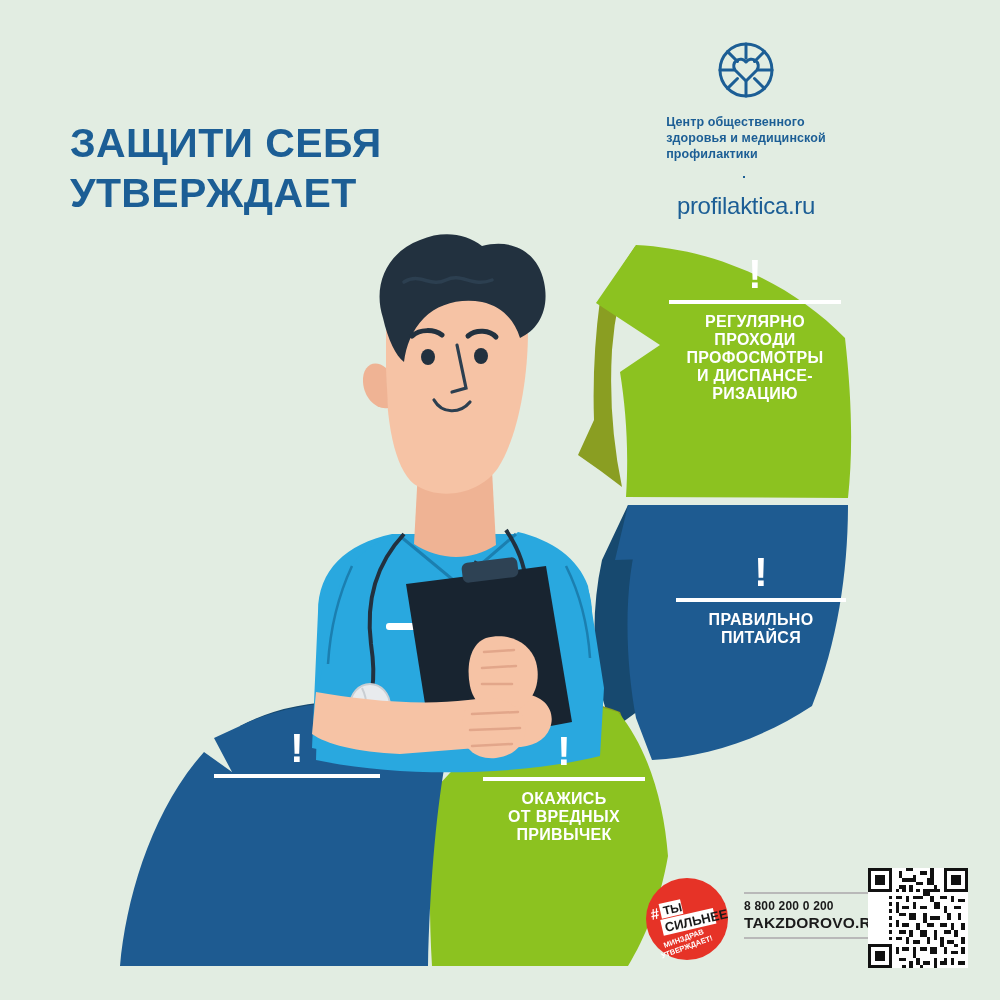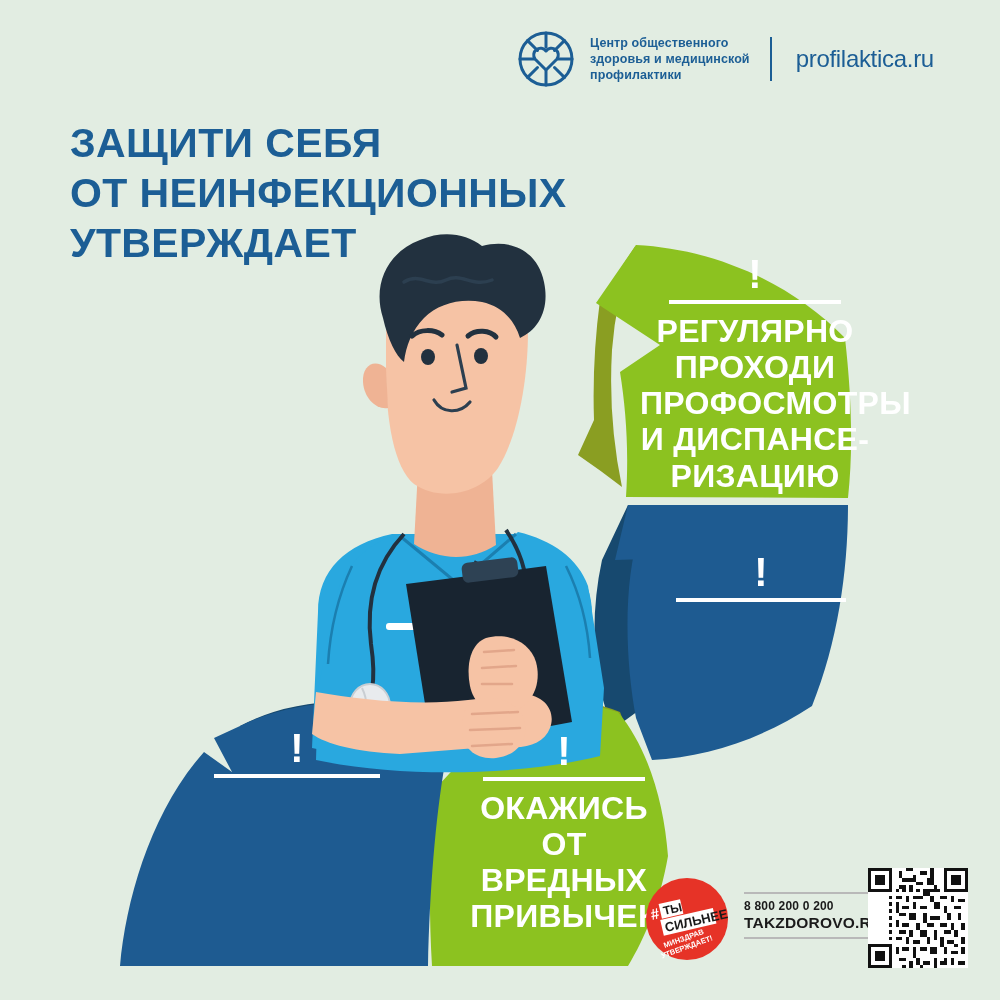--- a/index.html
+++ b/index.html
@@ -6,41 +6,41 @@
   html,body{margin:0;padding:0;}
   body{
     width:1000px;height:1000px;
     background:#e2ede2;
     font-family:"Liberation Sans","DejaVu Sans",sans-serif;
     overflow:hidden;position:relative;
   }
   #poster{position:absolute;inset:0;width:1000px;height:1000px;}
 
   
-  .header{position:absolute;top:28px;left:516px;width:460px;height:62px;
-          display:flex;align-items:center;gap:14px;}
+  .header{position:absolute;top:40px;left:516px;width:460px;height:62px;
+          display:flex;align-items:center;gap:14px;flex-direction:column;}
   .logo-mark{width:60px;height:60px;flex:0 0 60px;}
   .logo-text{font-size:12.5px;line-height:1.28;font-weight:bold;color:#1c5e95;
              letter-spacing:.1px;white-space:pre-line;}
   .hdr-divider{width:2px;height:44px;background:#1c5e95;margin:0 10px 0 6px;flex:0 0 2px;}
   .hdr-site{font-size:24px;color:#1c5e95;letter-spacing:-.3px;white-space:nowrap;}
 
   
   .title{position:absolute;left:70px;top:92px;width:680px;
          font-size:41px;font-weight:bold;line-height:1.21;
          color:#1c5e95;letter-spacing:.4px;}
   .title div{white-space:nowrap;}
 
   
   .wedge-layer{position:absolute;inset:0;}
   .wedge-label{position:absolute;color:#ffffff;text-align:center;
                font-weight:bold;line-height:1.13;letter-spacing:.3px;}
   .bang{font-size:40px;font-weight:bold;line-height:.8;margin-bottom:4px;}
   .rule{height:4px;background:#fff;margin:10px auto 9px;}
-  .wtext{font-size:32px;white-space:pre-line;}
+  .wtext{font-size:16px;white-space:pre-line;}
 
   
   #label-checkup{left:640px;top:258px;width:230px;}
   #label-checkup .rule{width:172px;}
   #label-nutrition{left:648px;top:556px;width:226px;}
   #label-nutrition .rule{width:170px;}
   #label-habits{left:456px;top:735px;width:216px;}
   #label-habits .rule{width:162px;}
   #label-activity{left:185px;top:732px;width:224px;}
   #label-activity .rule{width:166px;}
@@ -200,37 +200,38 @@
     </svg>
     <div class="logo-text">Центр общественного
 здоровья и медицинской
 профилактики</div>
     <div class="hdr-divider"></div>
     <div class="hdr-site">profilaktica.ru</div>
   </div>
 
   <h1 class="title">
     <div>ЗАЩИТИ СЕБЯ</div>
-    <div>ОТ НЕИНФЕКЦИОННЫХ</div>
     <div>УТВЕРЖДАЕТ</div>
   </h1>
 
   <div class="wedge-label" id="label-checkup">
     <div class="bang">!</div>
     <div class="rule"></div>
     <div class="wtext">РЕГУЛЯРНО
 ПРОХОДИ
 ПРОФОСМОТРЫ
 И ДИСПАНСЕ-
 РИЗАЦИЮ</div>
   </div>
 
   <div class="wedge-label" id="label-nutrition">
     <div class="bang">!</div>
     <div class="rule"></div>
+    <div class="wtext">ПРАВИЛЬНО
+ПИТАЙСЯ</div>
   </div>
 
   <div class="wedge-label" id="label-habits">
     <div class="bang">!</div>
     <div class="rule"></div>
     <div class="wtext">ОКАЖИСЬ
 ОТ ВРЕДНЫХ
 ПРИВЫЧЕК</div>
   </div>
 

